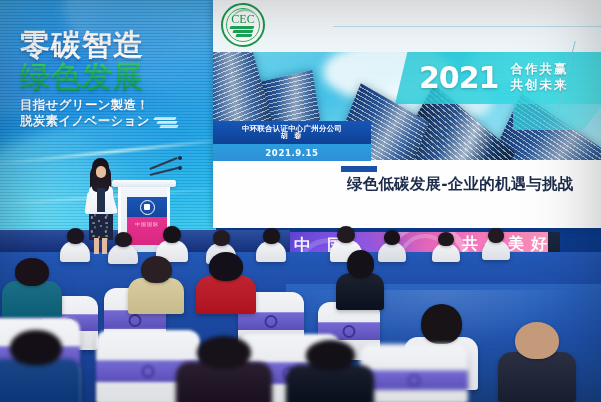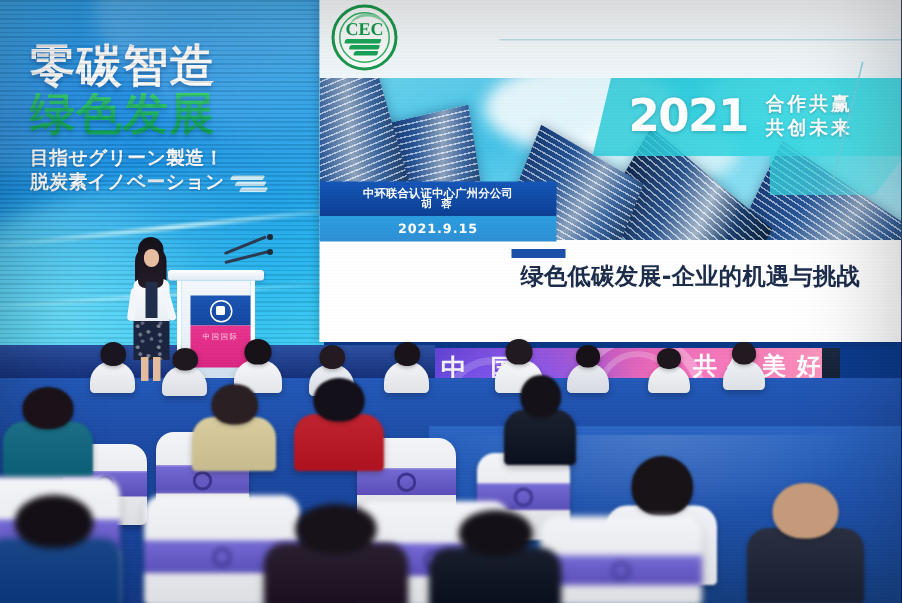--- a/index.html
+++ b/index.html
@@ -88,21 +88,21 @@
   }
   .slide-top{position:absolute;left:0;top:0;width:100%;height:52px;background:linear-gradient(180deg,#fdfeff,#f3fbff);}
   .slide-rule{position:absolute;left:120px;top:26px;width:268px;height:1px;background:#bfe3ef;}
   .cec-logo{
     position:absolute;left:8px;top:3px;width:44px;height:44px;border-radius:50%;
     background:#ffffff;border:2px solid #1a9b4e;box-sizing:border-box;
     display:flex;flex-direction:column;align-items:center;justify-content:center;
     overflow:hidden;
   }
   .cec-ring{position:absolute;left:3px;top:3px;right:3px;bottom:3px;border-radius:50%;border:1px solid #31b768;}
-  .cec-text{font-family:"Liberation Serif", serif;font-weight:bold;font-size:12px;color:#0f8f46;letter-spacing:0px;line-height:1;margin-bottom:1px;z-index:2;}
+  .cec-text{font-family:"Liberation Serif", serif;font-weight:normal;font-size:12px;color:#0f8f46;letter-spacing:0px;line-height:1;margin-bottom:1px;z-index:2;}
   .cec-swish{
     position:relative;width:26px;height:11px;z-index:2;
   }
   .cec-swish s{position:absolute;left:0;display:block;height:2.5px;background:#19a055;transform:skewX(-20deg);border-radius:1px;text-decoration:none;}
   .cec-swish s:nth-child(1){top:0;width:24px;}
   .cec-swish s:nth-child(2){top:4px;width:20px;left:3px;}
   .cec-swish s:nth-child(3){top:8px;width:16px;left:6px;}
   .cec-arcs{position:absolute;top:4px;left:9px;width:26px;height:10px;border-top:2px solid #8fd9ab;border-radius:50%/100% 100% 0 0;}
 
   

